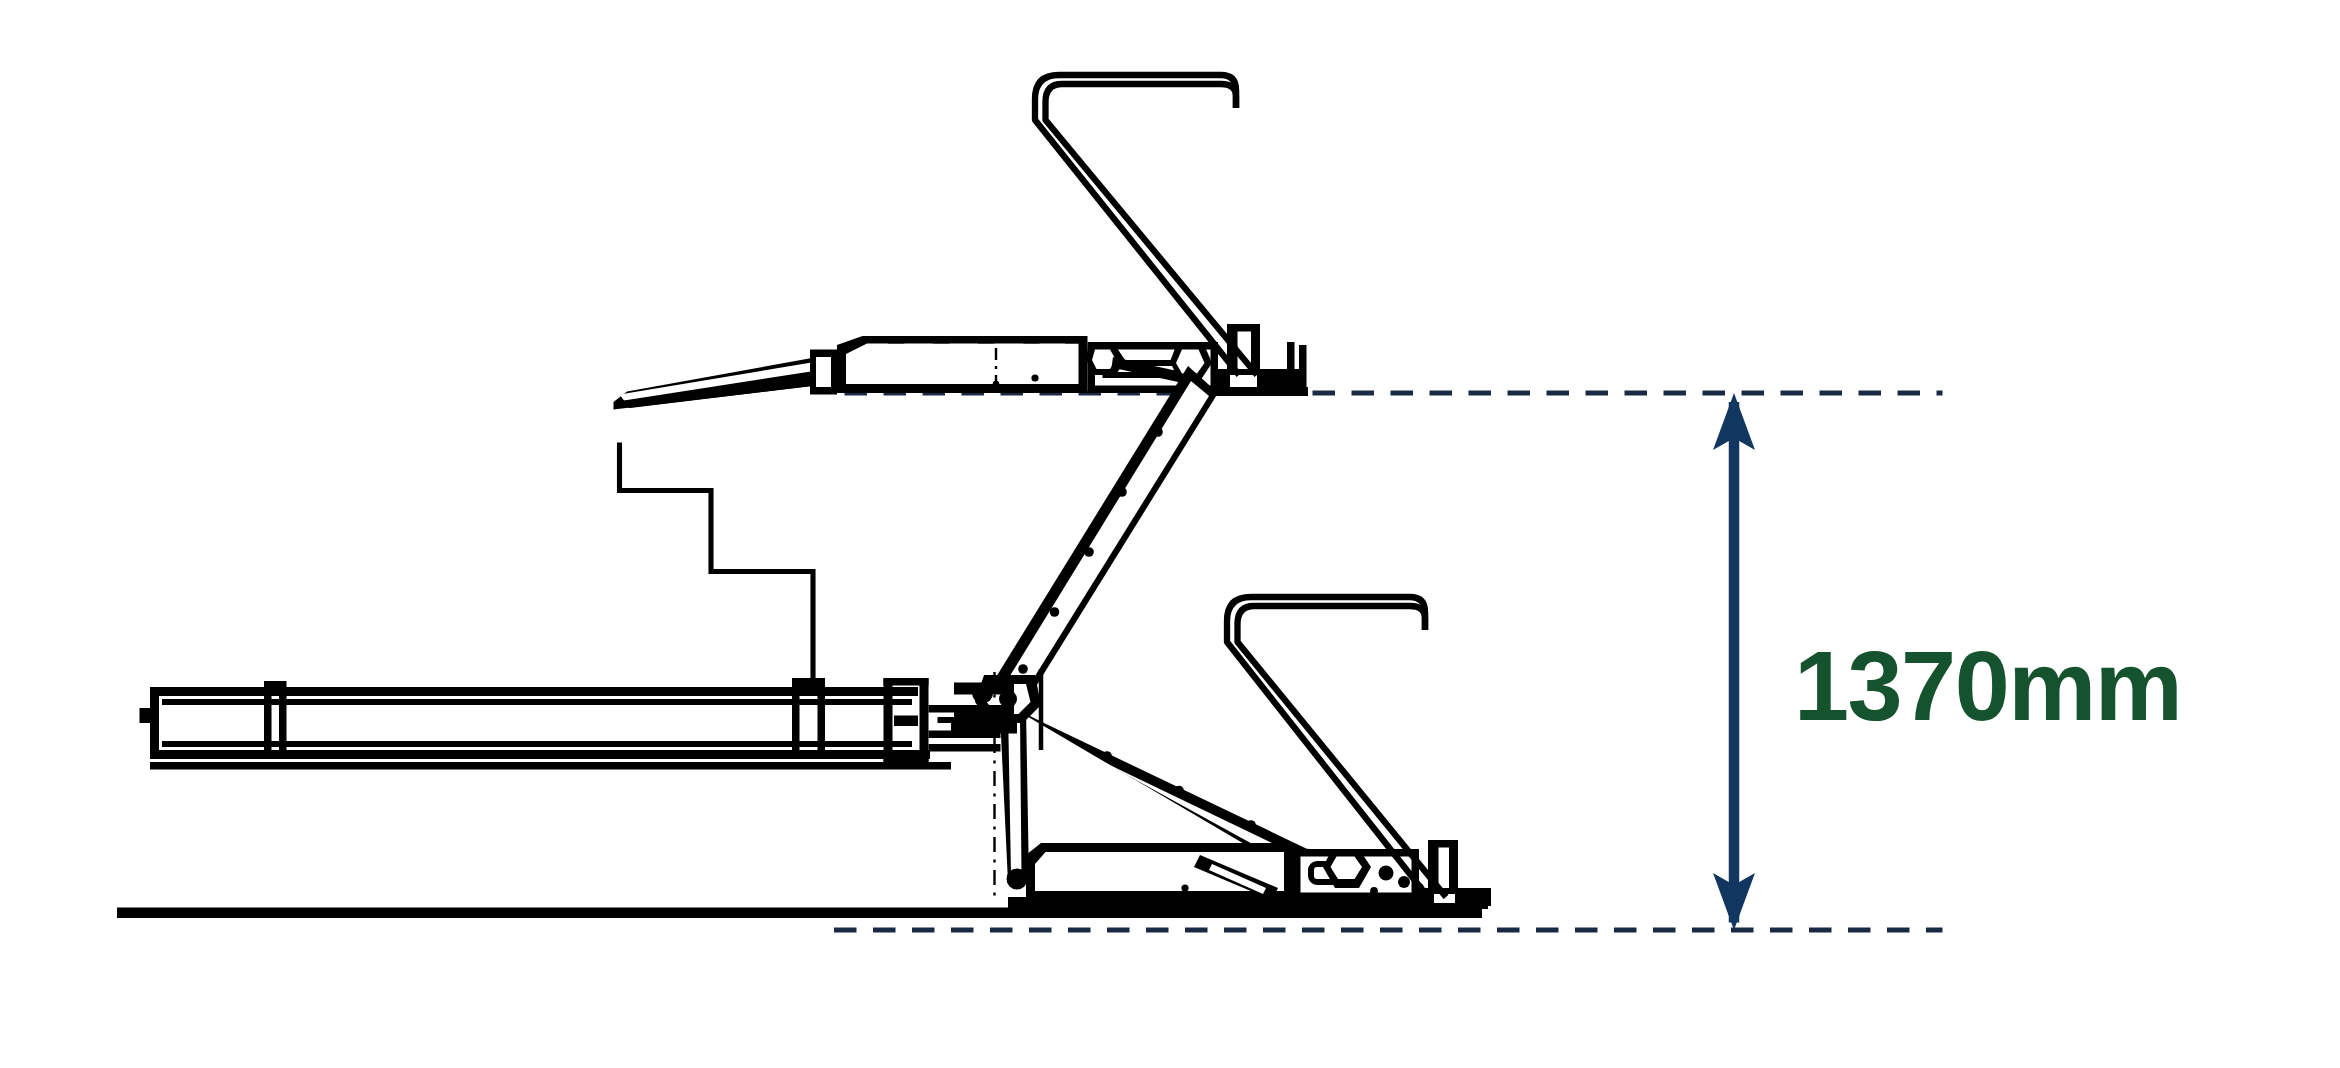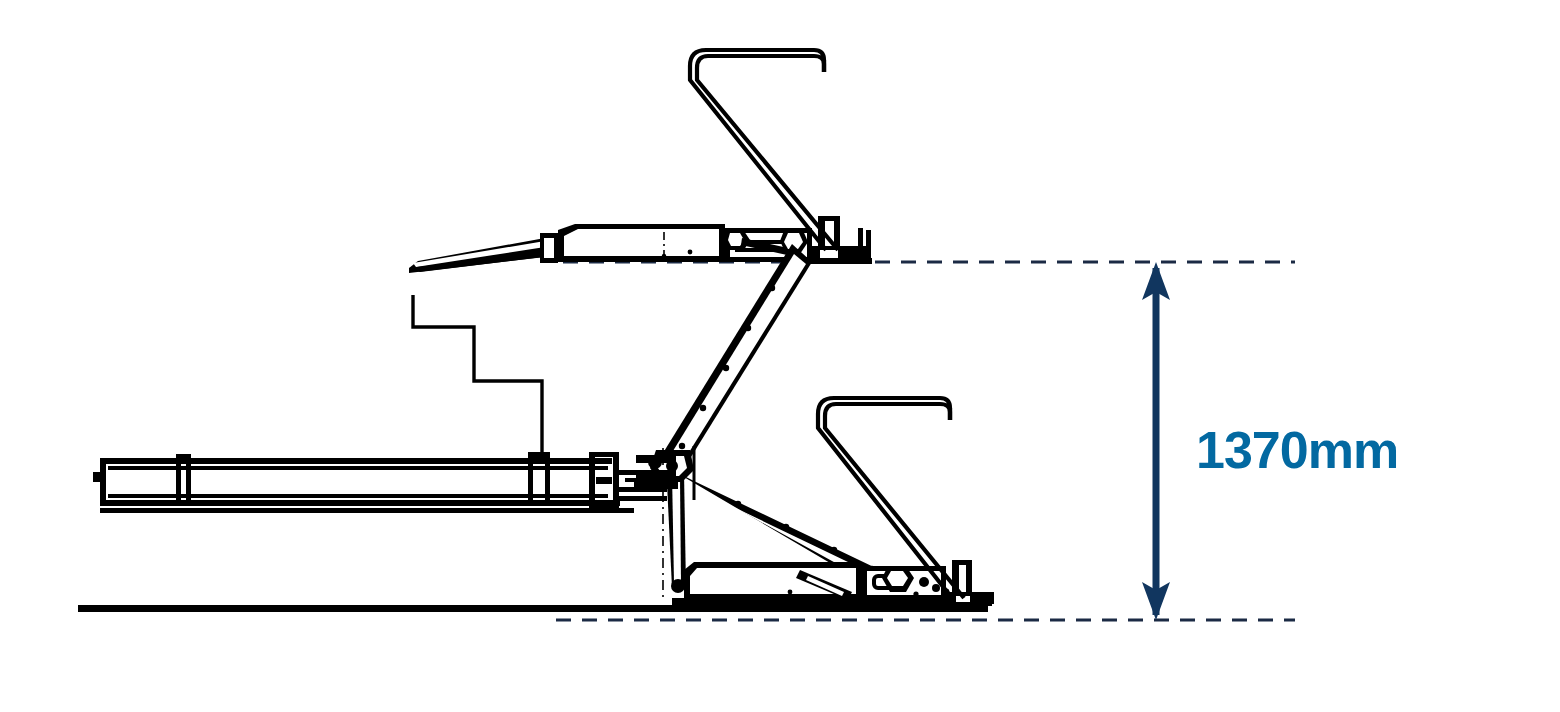--- a/index.html
+++ b/index.html
@@ -10,24 +10,24 @@
     background:#ffffff;
     overflow:hidden;
     font-family:"Liberation Sans", sans-serif;
   }
   #drawing{position:absolute;left:0;top:0;width:1560px;height:712px;}
   .dim-label{
     position:absolute;
     left:1196px;
     top:424px;
     font-family:"Liberation Sans", sans-serif;
-    font-size:52px;
+    font-size:66px;
     font-weight:bold;
     letter-spacing:-1px;
-    color:#0369a1;
+    color:#14532d;
     white-space:nowrap;
     line-height:1;
   }
 </style>
 </head>
 <body>
 
 <div id="stage">
 
   <svg id="drawing" viewBox="0 0 1560 712">

